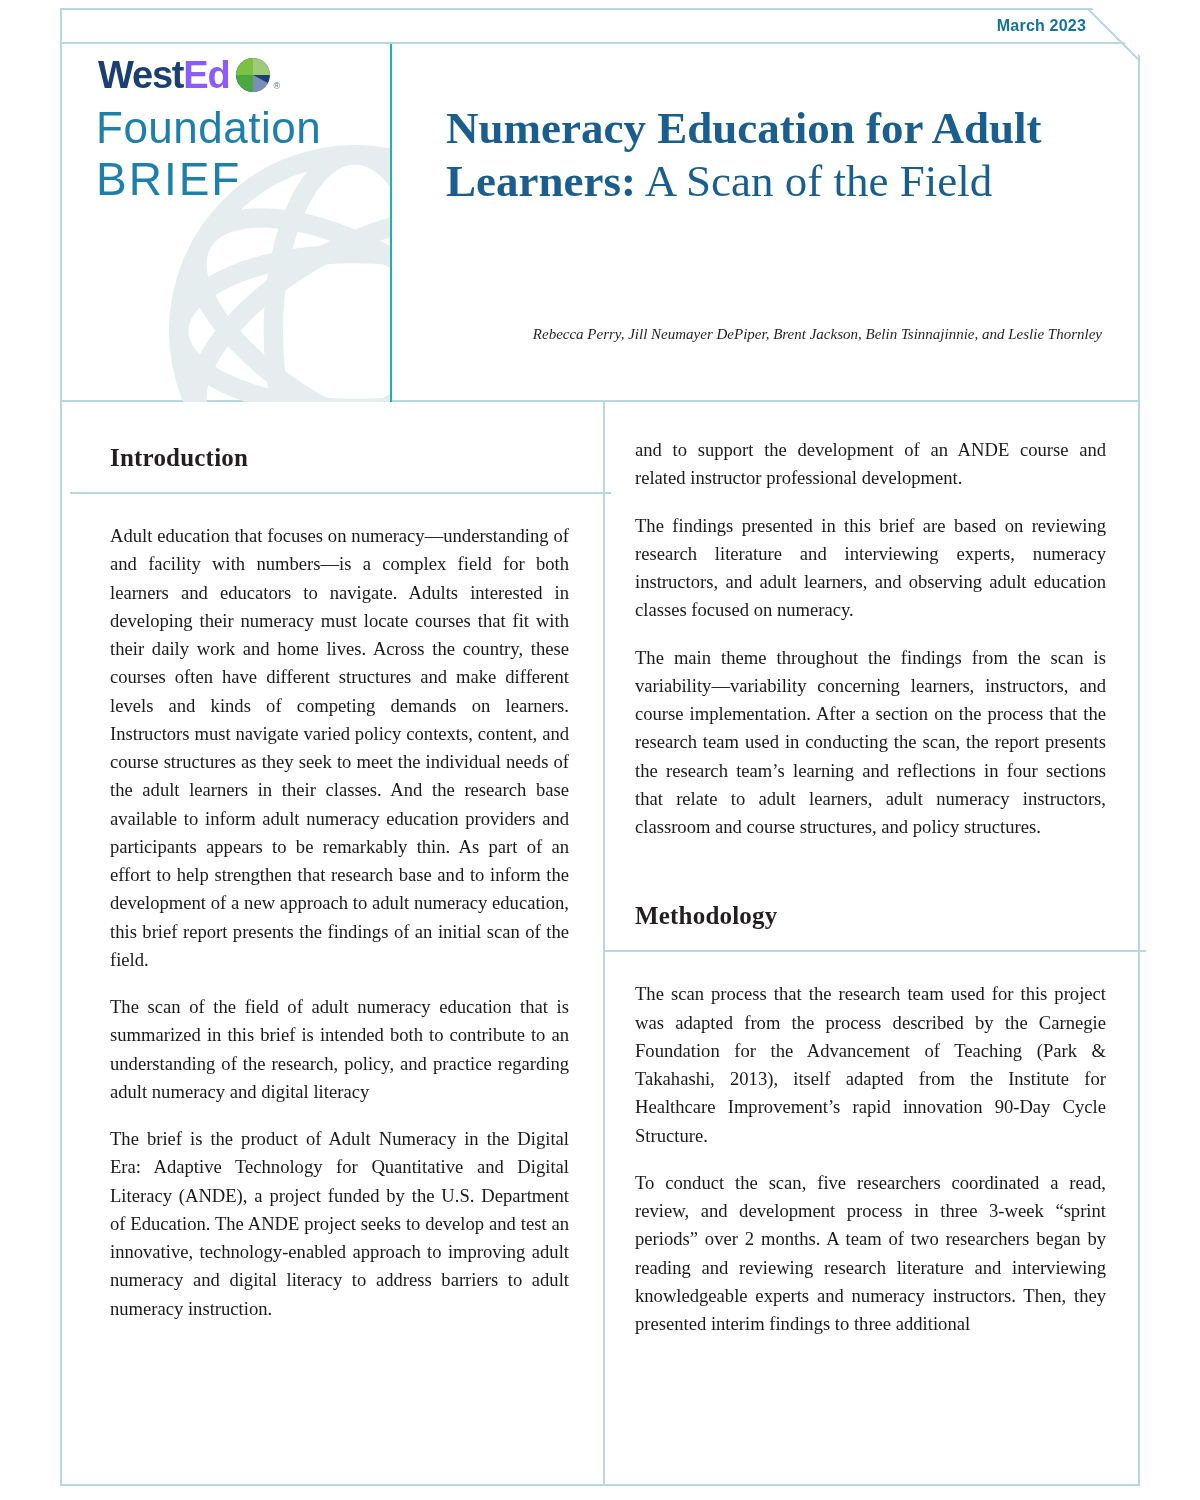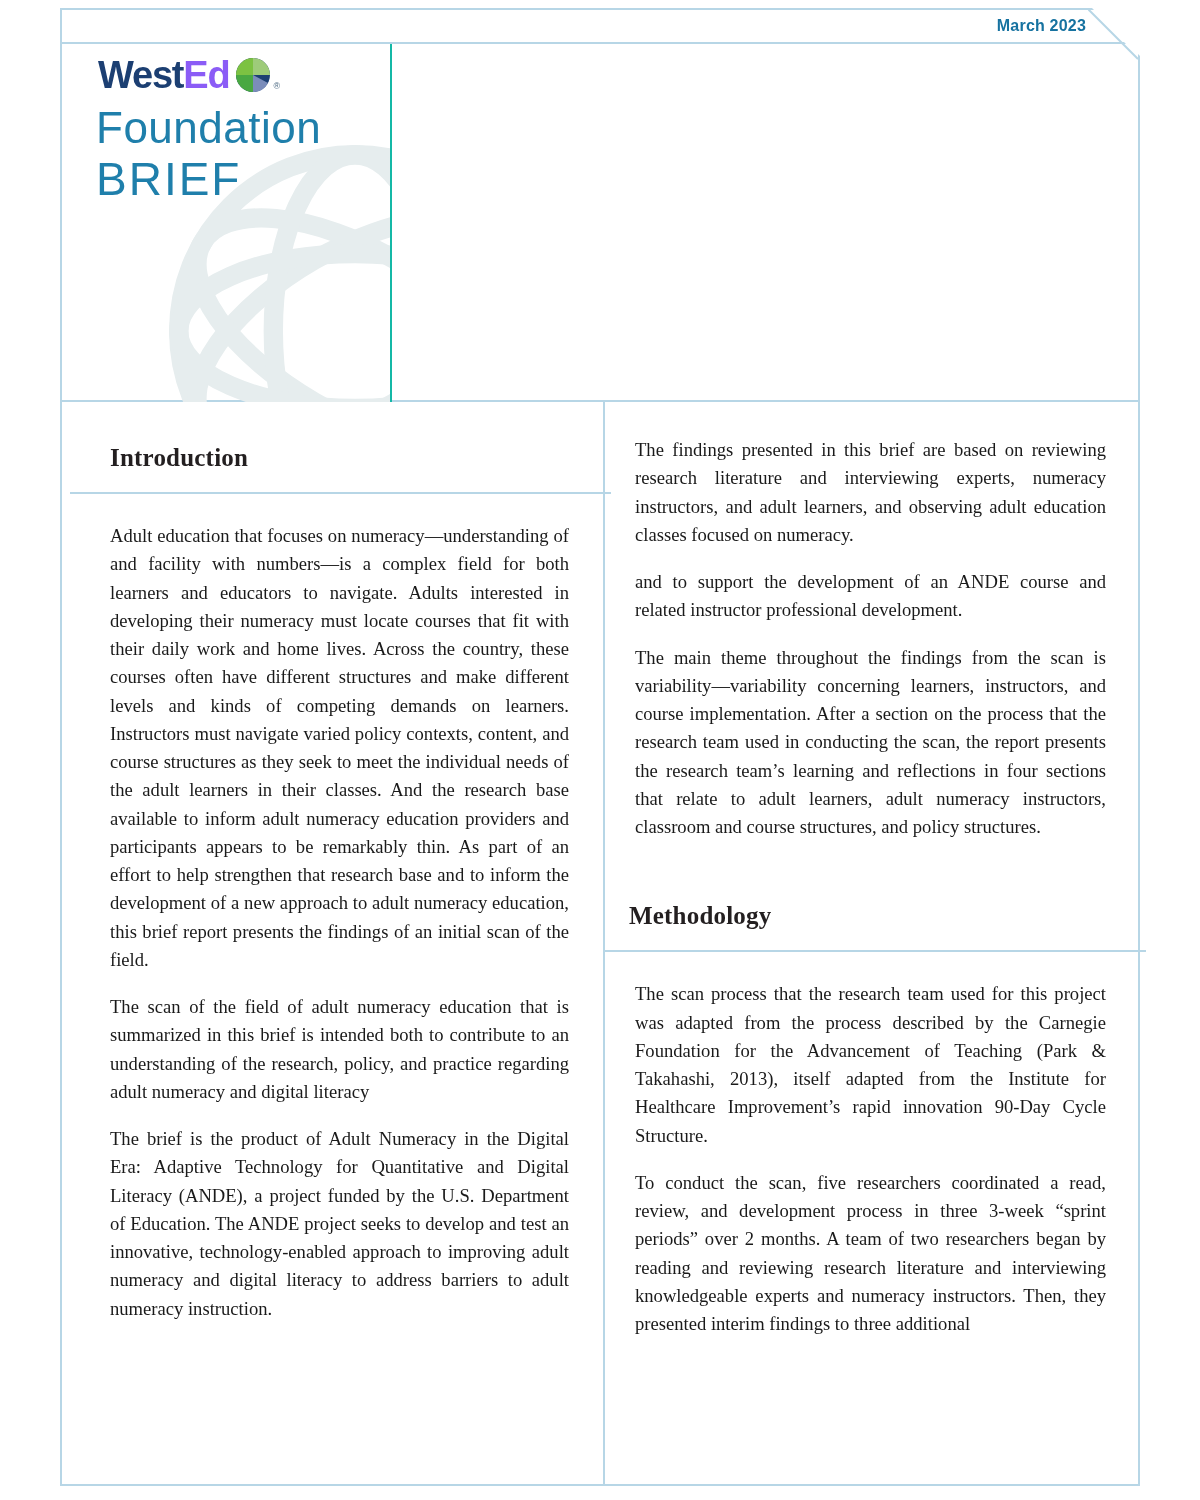--- a/index.html
+++ b/index.html
@@ -214,21 +214,21 @@
     border-bottom: 2px solid #b7d6e6;
     margin-left: -40px;
     margin-right: -42px;
     padding-left: 40px;
     padding-right: 42px;
     letter-spacing: 0.2px;
   }
   .col-right .section-heading {
     margin-left: -30px;
     margin-right: -40px;
-    padding-left: 24px;
+    padding-left: 30px;
     padding-right: 40px;
   }
   .heading-spacer { height: 28px; }
 
   p.body-text {
     font-family: "Liberation Serif", serif;
     font-size: 18.6px;
     line-height: 1.52;
     color: #1a1a1a;
     margin: 0 0 19px 0;
@@ -279,37 +279,41 @@
           <path d="M18 18 L18 35 A17 17 0 0 0 33 26 Z" fill="#7b8dbb"></path>
           <path d="M18 1 A17 17 0 0 1 35 18 L18 18 Z" fill="#9ecb7a"></path>
         </svg>
         <span class="logo-reg">®</span>
       </div>
 
       <div class="kb-line1">Foundation</div>
       <div class="kb-line2">BRIEF</div>
     </div>
 
+    <div class="title-cell">
+      <h1 class="doc-title"><span class="bold-part">Numeracy Education for Adult Learners:</span><span class="light-part"> A Scan of the Field</span></h1>
+      <div class="authors">Rebecca Perry, Jill Neumayer DePiper, Brent Jackson, Belin Tsinnajinnie, and Leslie Thornley</div>
+    </div>
   </div>
 
   <div class="body-area">
     <div class="col-divider"></div>
 
     <div class="col col-left">
       <h2 class="section-heading">Introduction</h2>
       <div class="heading-spacer"></div>
       <p class="body-text">Adult education that focuses on numeracy—understanding of and facility with numbers—is a complex field for both learners and educators to navigate. Adults interested in developing their numeracy must locate courses that fit with their daily work and home lives. Across the country, these courses often have different structures and make different levels and kinds of competing demands on learners. Instructors must navigate varied policy contexts, content, and course structures as they seek to meet the individual needs of the adult learners in their classes. And the research base available to inform adult numeracy education providers and participants appears to be remarkably thin. As part of an effort to help strengthen that research base and to inform the development of a new approach to adult numeracy education, this brief report presents the findings of an initial scan of the field.</p>
       <p class="body-text">The scan of the field of adult numeracy education that is summarized in this brief is intended both to contribute to an understanding of the research, policy, and practice regarding adult numeracy and digital literacy</p>
       <p class="body-text">The brief is the product of Adult Numeracy in the Digital Era: Adaptive Technology for Quantitative and Digital Literacy (ANDE), a project funded by the U.S. Department of Education. The ANDE project seeks to develop and test an innovative, technology-enabled approach to improving adult numeracy and digital literacy to address barriers to adult numeracy instruction.</p>
     </div>
 
     <div class="col col-right">
       <div class="rtop-pad"></div>
+      <p class="body-text">and to support the development of an ANDE course and related instructor professional development.</p>
       <p class="body-text">The findings presented in this brief are based on reviewing research literature and interviewing experts, numeracy instructors, and adult learners, and observing adult education classes focused on numeracy.</p>
-      <p class="body-text">and to support the development of an ANDE course and related instructor professional development.</p>
       <p class="body-text">The main theme throughout the findings from the scan is variability—variability concerning learners, instructors, and course implementation. After a section on the process that the research team used in conducting the scan, the report presents the research team’s learning and reflections in four sections that relate to adult learners, adult numeracy instructors, classroom and course structures, and policy structures.</p>
       <h2 class="section-heading">Methodology</h2>
       <div class="heading-spacer"></div>
       <p class="body-text">The scan process that the research team used for this project was adapted from the process described by the Carnegie Foundation for the Advancement of Teaching (Park &amp; Takahashi, 2013), itself adapted from the Institute for Healthcare Improvement’s rapid innovation 90-Day Cycle Structure.</p>
       <p class="body-text">To conduct the scan, five researchers coordinated a read, review, and development process in three 3-week “sprint periods” over 2 months. A team of two researchers began by reading and reviewing research literature and interviewing knowledgeable experts and numeracy instructors. Then, they presented interim findings to three additional</p>
     </div>
   </div>
 
 </div>
 

